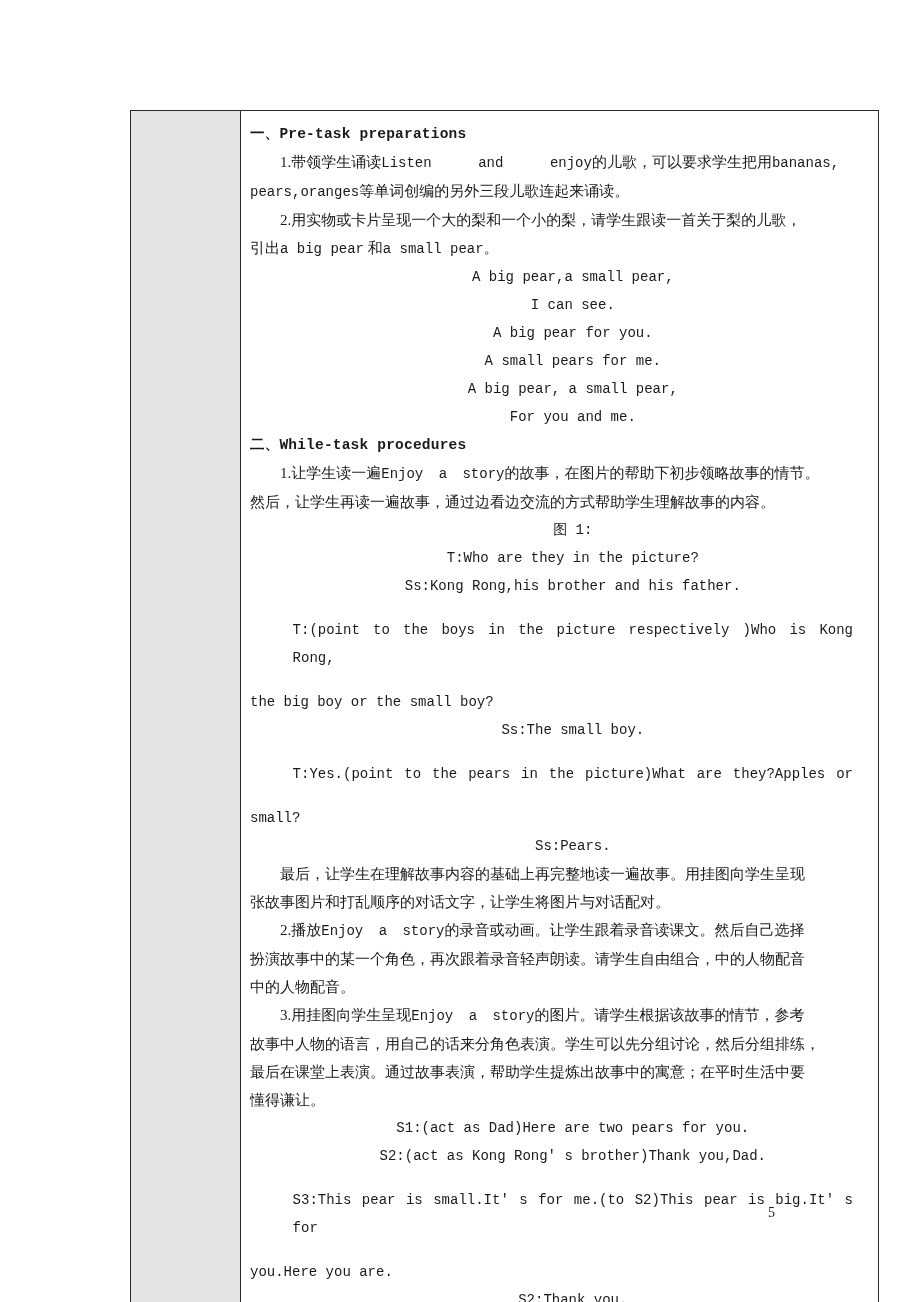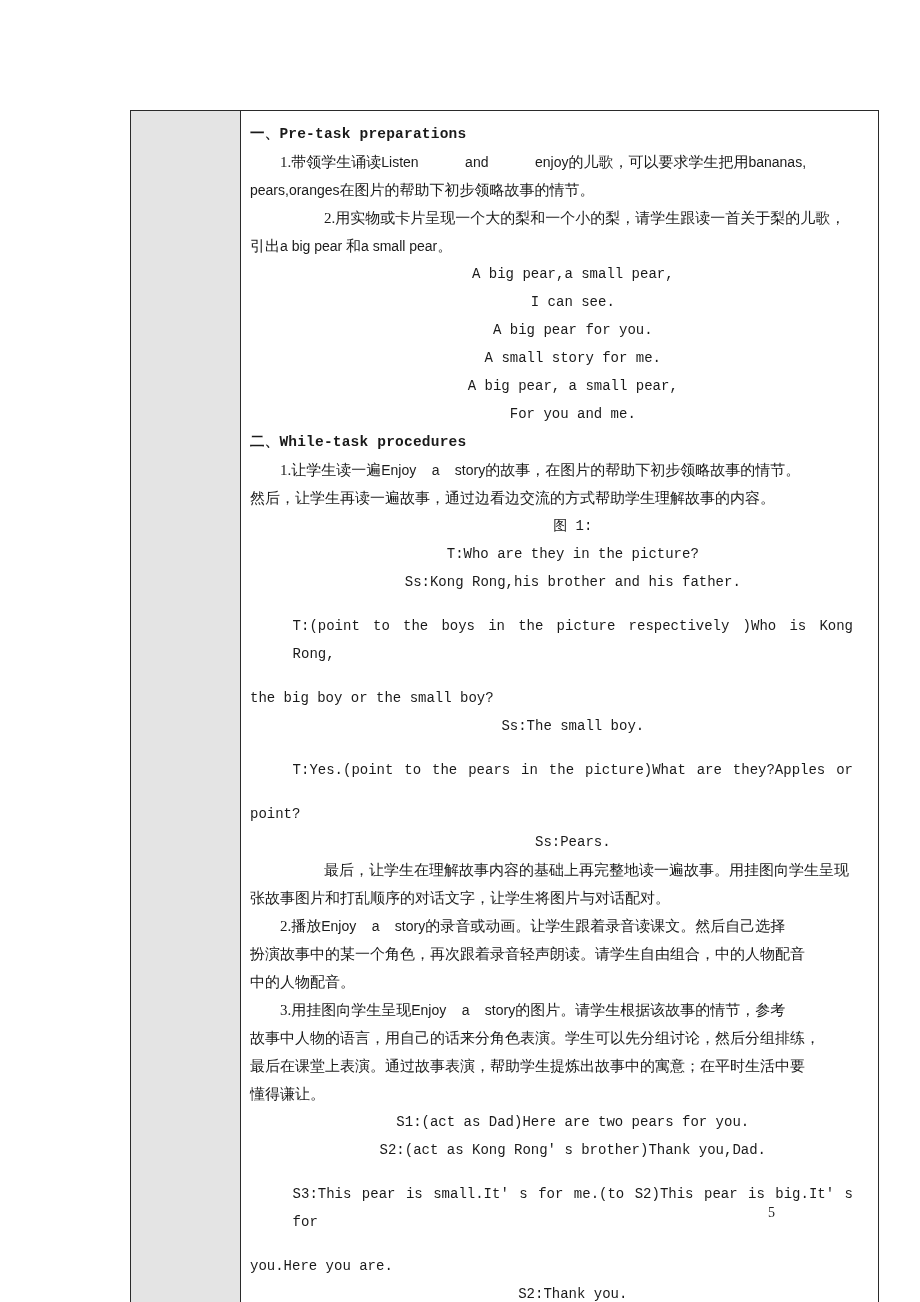--- a/index.html
+++ b/index.html
@@ -62,21 +62,20 @@
   .para {
     font-size: 15px;
     line-height: 28px;
     margin: 0;
     text-align: justify;
     text-justify: inter-ideograph;
     word-break: break-all;
   }
   .para.indent {
     text-indent: 2em;
-    margin-left: 44px;
   }
   .mono {
     font-family: "Liberation Mono", "DejaVu Sans Mono", monospace;
     font-size: 14px;
     line-height: 28px;
     margin: 0;
     white-space: pre;
   }
   .mono.indent1 {
     padding-left: 1.9em;
@@ -86,21 +85,21 @@
     font-size: 15px;
     line-height: 28px;
     margin: 0;
     text-align: justify;
     word-break: break-all;
   }
   .mixed.indent {
     text-indent: 2em;
   }
   .en {
-    font-family: Liberation Sans, sans-serif;
+    font-family: Liberation Mono, monospace;
     font-size: 14px;
   }
 
   
   .gap-wide { letter-spacing: 0; }
   .gap-wide > i { font-style: normal; display: inline-block; width: 3.1em; }
   .gap-sm > i { font-style: normal; display: inline-block; width: 1.1em; }
 
   
   .stretch {
@@ -137,52 +136,52 @@
 
       <td class="body-cell">
 
         <p class="sec-head">一、Pre-task preparations</p>
 
         <p class="mixed indent gap-wide">
           <span>1.带领学生诵读</span><span class="en">Listen</span><i></i><span class="en">and</span><i></i><span class="en">enjoy</span><span>的儿歌，可以要求学生把用</span><span class="en">bananas,</span>
         </p>
 
         <p class="mixed">
-          <span class="en">pears,oranges</span><span>在图片的帮助下初步领略故事的情节。</span>
+          <span class="en">pears,oranges</span><span>等单词创编的另外三段儿歌连起来诵读。</span>
         </p>
 
         <p class="para indent">2.用实物或卡片呈现一个大的梨和一个小的梨，请学生跟读一首关于梨的儿歌，</p>
 
         <p class="mixed">
           <span>引出</span><span class="en">a big pear</span>&nbsp;<span>和</span><span class="en">a small pear</span><span>。</span>
         </p>
 
         <p class="mono indent1">A big pear,a small pear,</p>
         <p class="mono indent1">I can see.</p>
         <p class="mono indent1">A big pear for you.</p>
-        <p class="mono indent1">A small story for me.</p>
+        <p class="mono indent1">A small pears for me.</p>
         <p class="mono indent1">A big pear, a small pear,</p>
         <p class="mono indent1">For you and me.</p>
 
         <p class="sec-head">二、While-task procedures</p>
 
         <p class="mixed indent">
           <span>1.让学生读一遍</span><span class="en gap-sm">Enjoy<i></i>a<i></i>story</span><span>的故事，在图片的帮助下初步领略故事的情节。</span>
         </p>
         <p class="para">然后，让学生再读一遍故事，通过边看边交流的方式帮助学生理解故事的内容。</p>
 
         <p class="mono indent1">图 1:</p>
 
         <p class="mono indent1">T:Who are they in the picture?</p>
         <p class="mono indent1">Ss:Kong Rong,his brother and his father.</p>
         <p class="stretch indent1">T:(point to the boys in the picture respectively )Who is Kong Rong,</p>
         <p class="mono">the big boy or the small boy?</p>
         <p class="mono indent1">Ss:The small boy.</p>
         <p class="stretch indent1">T:Yes.(point to the pears in the picture)What are they?Apples or</p>
-        <p class="mono">point?</p>
+        <p class="mono">small?</p>
         <p class="mono indent1">Ss:Pears.</p>
 
         <p class="para indent">最后，让学生在理解故事内容的基础上再完整地读一遍故事。用挂图向学生呈现</p>
         <p class="para">张故事图片和打乱顺序的对话文字，让学生将图片与对话配对。</p>
 
         <p class="mixed indent">
           <span>2.播放</span><span class="en gap-sm">Enjoy<i></i>a<i></i>story</span><span>的录音或动画。让学生跟着录音读课文。然后自己选择</span>
         </p>
         <p class="para">扮演故事中的某一个角色，再次跟着录音轻声朗读。请学生自由组合，中的人物配音</p>
         <p class="para">中的人物配音。</p>

